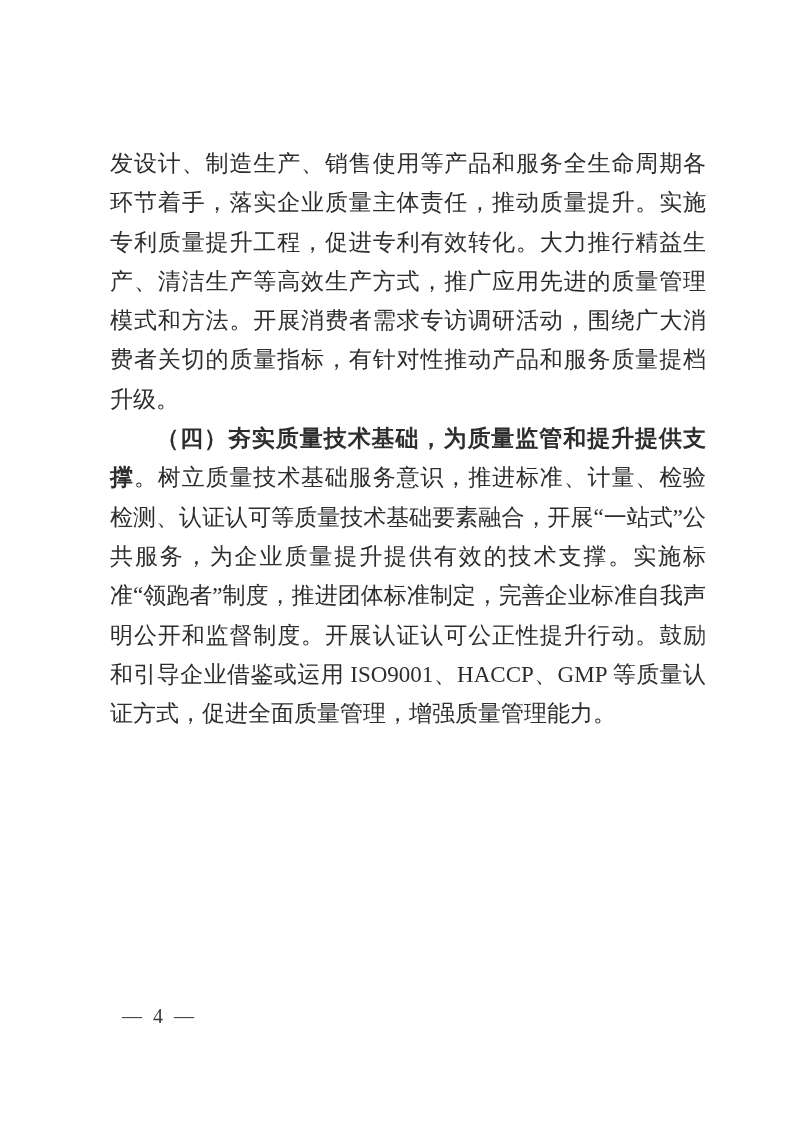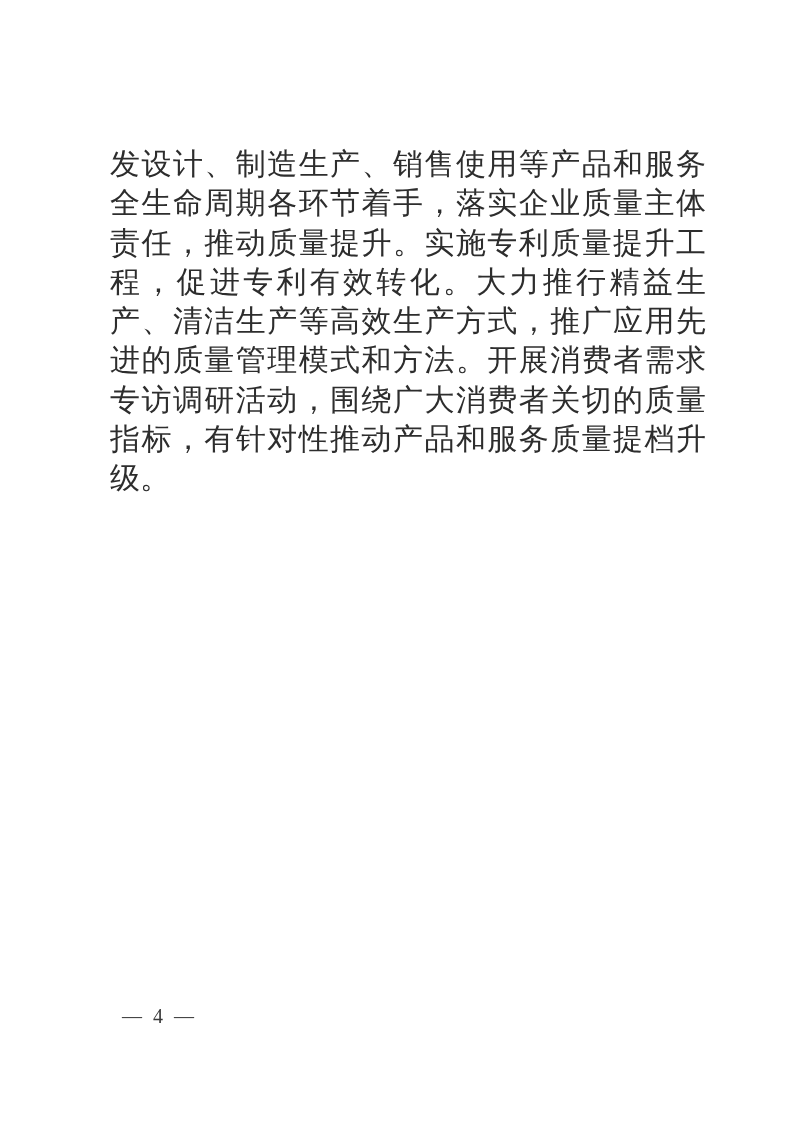--- a/index.html
+++ b/index.html
@@ -22,21 +22,21 @@
     box-sizing: border-box;
   }
   .content {
     position: absolute;
     left: 110px;
     top: 144px;
     width: 596px;
   }
   .para {
     margin: 0;
-    font-size: 30px;
+    font-size: 23px;
     line-height: 39.3px;
     text-align: justify;
     text-justify: inter-ideograph;
     word-break: break-all;
     color: #2d2d2d;
   }
   .para.indented {
     text-indent: 2em;
   }
   .lead {
@@ -54,18 +54,19 @@
   }
 </style>
 </head>
 <body>
 
 <div class="page">
   <div class="content">
 
     <p class="para"><span>发设计、制造生产、销售使用等产品和服务全生命周期各环节着手，落实企业质量主体责任，推动质量提升。实施专利质量提升工程，促进专利有效转化。大力推行精益生产、清洁生产等高效生产方式，推广应用先进的质量管理模式和方法。开展消费者需求专访调研活动，围绕广大消费者关切的质量指标，有针对性推动产品和服务质量提档升级。</span></p>
 
+    <p class="para indented"><span class="lead">（四）夯实质量技术基础，为质量监管和提升提供支撑</span><span>。树立质量技术基础服务意识，推进标准、计量、检验检测、认证认可等质量技术基础要素融合，开展“一站式”公共服务，为企业质量提升提供有效的技术支撑。实施标准“领跑者”制度，推进团体标准制定，完善企业标准自我声明公开和监督制度。开展认证认可公正性提升行动。鼓励和引导企业借鉴或运用 ISO9001、HACCP、GMP 等质量认证方式，促进全面质量管理，增强质量管理能力。</span></p>
 
 
   </div>
 
   <div class="page-number">— 4 —</div>
 </div>
 
 </body></html>

